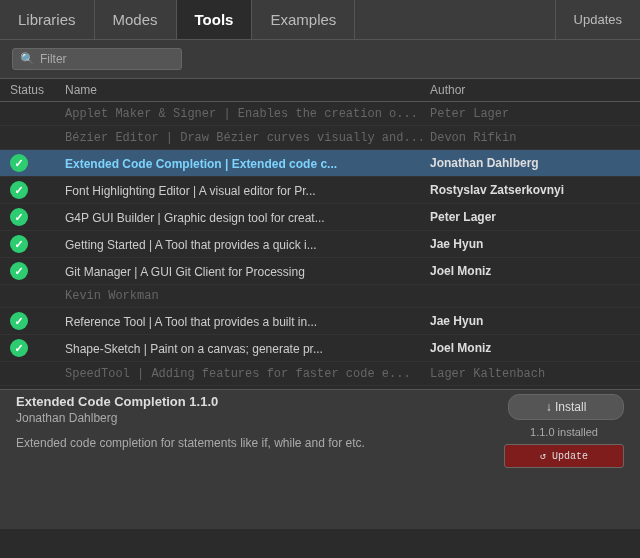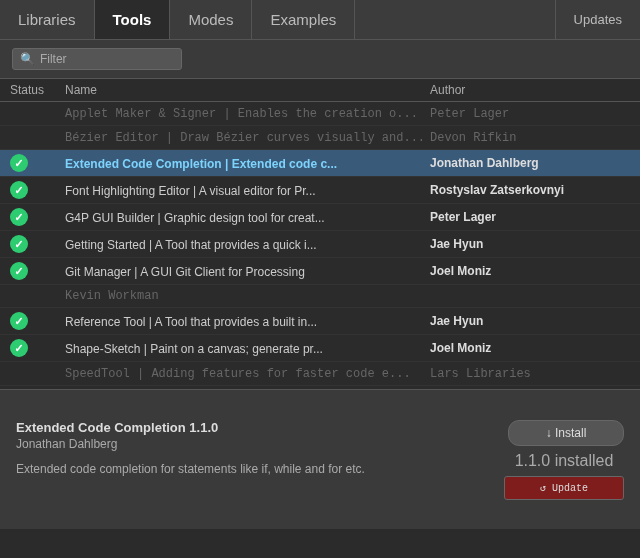--- a/index.html
+++ b/index.html
@@ -139,25 +139,25 @@
 
     
     .table-container::-webkit-scrollbar { width: 10px; }
     .table-container::-webkit-scrollbar-track { background: #333; }
     .table-container::-webkit-scrollbar-thumb { background: #555; border-radius: 3px; }
 
     
     .info-panel {
       background: #3a3a3a;
       border-top: 1px solid #555;
-      padding: 12px 16px;
+      padding: 4px 16px;
       min-height: 140px;
       display: flex;
       flex-direction: column;
-      justify-content: center;
+      justify-content: flex-start;
     }
     .info-top {
       display: flex;
       justify-content: space-between;
       align-items: flex-start;
     }
     .info-left { flex: 1; }
     .info-title {
       color: #ddd;
       font-size: 13px;
@@ -186,21 +186,21 @@
       border: 1px solid #666;
       color: #ddd;
       padding: 5px 14px;
       font-size: 12px;
       cursor: pointer;
       border-radius: 11px;
       width: 116px;
       text-align: center;
     }
     .installed-label {
-      font-size: 16px;
+      font-size: 11px;
       color: #aaa;
       text-align: center;
       width: 120px;
     }
     .btn-update {
       background: #7f1d1d;
       border: 1px solid #666;
       color: #ddd;
       padding: 5px 14px;
       font-size: 10px;
@@ -217,25 +217,25 @@
   </style>
 </head>
 <body>
 
 <div>
 
   <div class="top-nav">
     <div class="nav-tab">
       <span>Libraries</span>
     </div>
+    <div class="nav-tab">
+      <span>Modes</span>
+    </div>
     <div class="nav-tab active">
       <span>Tools</span>
-    </div>
-    <div class="nav-tab">
-      <span>Modes</span>
     </div>
     <div class="nav-tab">
       <span>Examples</span>
     </div>
     <div class="nav-updates">
       <span>Updates</span>
     </div>
   </div>
 
   <div class="filter-bar">
@@ -341,21 +341,21 @@
         <span class="col-name-val">Shape-Sketch | Paint on a canvas; generate pr...</span>
       </div>
       <div class="col-author col-author-val author-bold">Joel Moniz</div>
     </div>
 
     <div class="table-row disabled">
       <div class="col-status"></div>
       <div class="col-name">
         <span class="col-name-val">SpeedTool | Adding features for faster code e...</span>
       </div>
-      <div class="col-author col-author-val">Lars Libraries</div>
+      <div class="col-author col-author-val">Lager Kaltenbach</div>
     </div>
 
     <div class="table-row">
       
       
       
     </div>
 
   </div>
 

